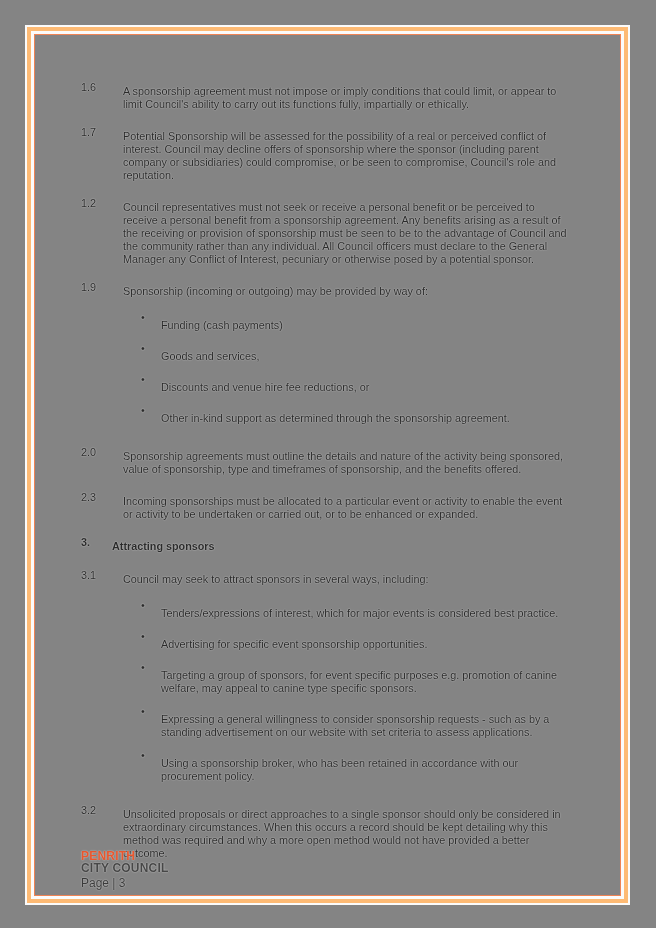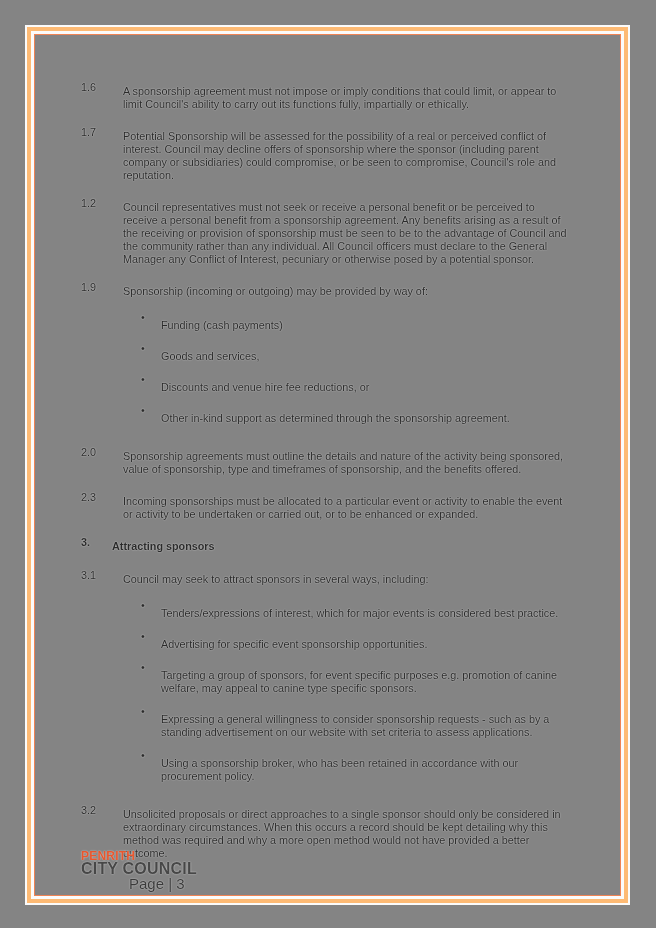--- a/index.html
+++ b/index.html
@@ -32,22 +32,22 @@
   .heading .num { width:27px; }
   ul.blist { list-style:none; margin:13px 0 0 0; padding:0 0 0 22px; }
   ul.blist li { display:flex; margin-bottom:10px; }
   ul.blist .dot { width:20px; flex:none; }
   ul.blist .btext { flex:1;margin-top:8px; }
   .footer {
     position:absolute; left:46px; right:46px; bottom:5px;
     display:flex; justify-content:space-between; align-items:flex-start;flex-direction:column;
   }
   .logo-line1 { color:#e8572e; font-weight:bold; font-size:12px; line-height:11.5px; letter-spacing:0.2px; }
-  .logo-line2 { color:#474747; font-weight:bold; font-size:16px; line-height:11.5px; letter-spacing:0.2px; }
-  .page-num { font-size:15px; margin-top:3px; color:#3a3a3a;margin-left:48px; }
+  .logo-line2 { color:#474747; font-weight:bold; font-size:12px; line-height:11.5px; letter-spacing:0.2px; }
+  .page-num { font-size:12px; margin-top:3px; color:#3a3a3a; }
 </style>
 </head>
 <body>
 
 <div class="stage">
   <div class="frame">
     <div class="f2">
       <div class="f3">
         <div class="f4">
           <div class="content">

